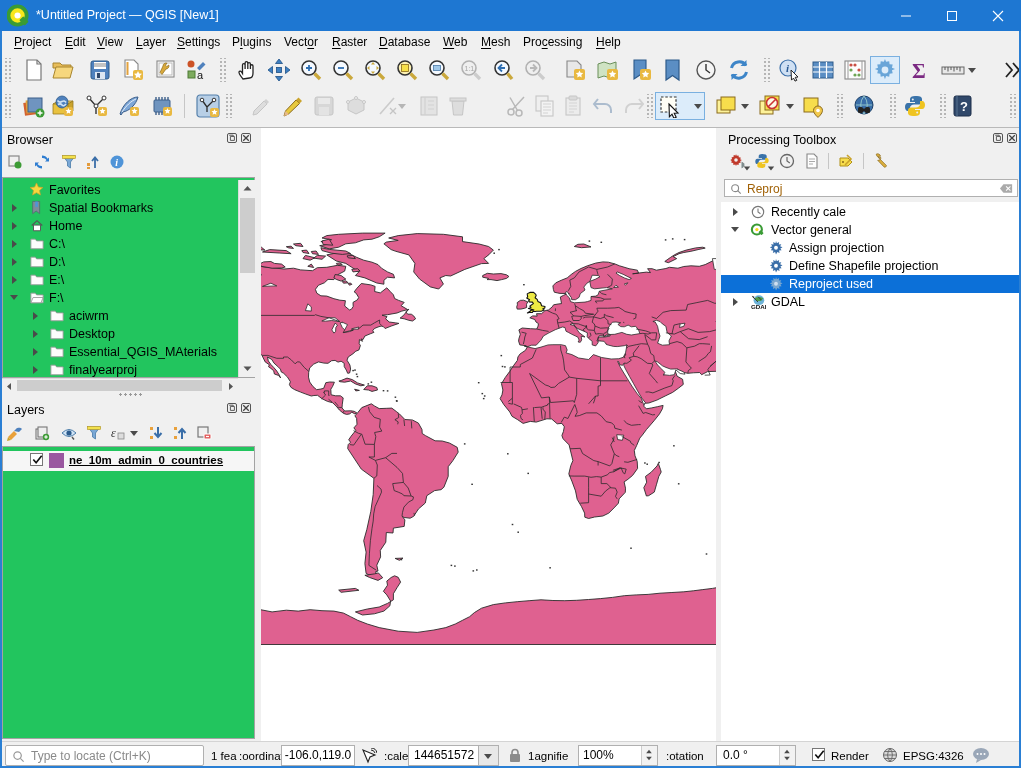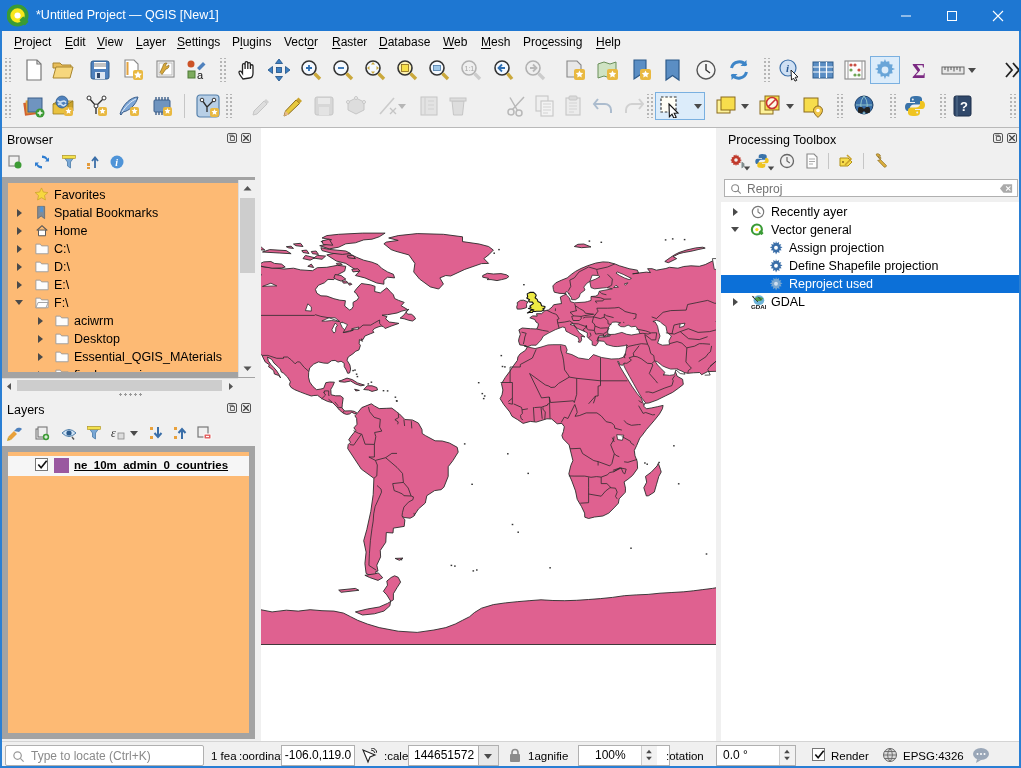--- a/index.html
+++ b/index.html
@@ -14,21 +14,21 @@
 .tb1{position:absolute;top:5px;height:30px;width:1021px}
 .tb2{position:absolute;top:41px;height:30px;width:1021px}
 .ic{position:absolute;width:24px;height:24px}
 .ic svg{width:24px;height:24px}
 .ic16 svg{width:16px;height:16px}
 .grip{position:absolute;width:8px;height:24px;background-image:radial-gradient(circle,#b5b5b5 1px,transparent 1.1px);background-size:4px 4px;background-position:1px 2px}
 .sepv{position:absolute;width:1px;height:24px;background:#c6c6c6}
 .panel{position:absolute;background:#f0f0f0}
 .ptitle{position:absolute;left:7px;top:5px;font-size:12.5px;color:#000}
 .pbtn{position:absolute;top:5px;width:10px;height:10px;border:1px solid #555;border-radius:2px}
-.tree{position:absolute;background:#fdba74;border:6px solid #a3a3a3;overflow:hidden}
+.tree{position:absolute;background:#22c55e;border:1px solid #a3a3a3;overflow:hidden}
 .trow{position:absolute;left:0;width:100%;height:18px;font-size:12.5px;color:#000;white-space:nowrap}
 .trow .lbl{position:absolute;top:2px}
 .arr{position:absolute;width:0;height:0}
 .arr.r{border-left:5px solid #4a4a4a;border-top:4px solid transparent;border-bottom:4px solid transparent}
 .arr.d{border-top:5px solid #4a4a4a;border-left:4px solid transparent;border-right:4px solid transparent}
 .scroll-v{position:absolute;width:17px;background:#f0f0f0;border-left:1px solid #dcdcdc}
 .scroll-h{position:absolute;height:17px;background:#f0f0f0;border-top:1px solid #dcdcdc}
 .sbtn{position:absolute;width:17px;height:17px;background:#f0f0f0}
 .sthumb{background:#cdcdcd}
 .statusbar-lbl{position:absolute;top:8px;font-size:11.5px;color:#000;white-space:nowrap}
@@ -911,34 +911,34 @@
       </svg></div>
  <div class="sepv" style="left:142px;top:25px;height:16px"></div>
  <div class="ic ic16" style="left:153px;top:25px"><svg viewBox="0 0 16 16">
         <path d="M2.2 1.2c1.8-1 4 0 4.3 2l-2 .2 .2 1.5 2-.6c.6 1.8-1.2 3.4-3 3l6.3 6.6c.6.6 1.8.3 2.1-.4l.3-1L2.9 3z" fill="#dcaf3e" stroke="#8a6a1d" stroke-width=".7"></path>
       </svg></div>
  <div class="inbox" style="left:3px;top:51px;width:294px;height:18px">
   <svg style="position:absolute;left:5px;top:3px" width="12" height="12" viewBox="0 0 14 14">
         <circle cx="6" cy="6" r="4" fill="none" stroke="#888" stroke-width="1.3"></circle>
         <path d="M9 9l3.5 3.5" stroke="#888" stroke-width="1.3"></path>
       </svg>
-  <span style="position:absolute;left:22px;top:2px;color:#737373">Reproj</span>
+  <span style="position:absolute;left:22px;top:2px;color:#a16207">Reproj</span>
   <svg style="position:absolute;right:4px;top:3px" width="13" height="11" viewBox="0 0 15 12">
         <path d="M4 1h10v10H4L0 6z" fill="#aaa"></path>
         <path d="M7 3.5L12 8.5M12 3.5L7 8.5" stroke="#fff" stroke-width="1.2"></path>
       </svg>
  </div>
  <div style="position:absolute;left:0;top:74px;width:300px;height:539px;background:#fff">
   <div class="trow" style="top:1px">
         <span class="arr r" style="left:12px;top:5px"></span>
         <svg style="position:absolute;left:30px;top:2px" width="14" height="14" viewBox="0 0 16 16">
           <circle cx="8" cy="8" r="6.5" fill="none" stroke="#777" stroke-width="1.3"></circle>
           <path d="M8 4v4l2.8 2" fill="none" stroke="#777" stroke-width="1.2"></path>
         </svg>
-        <span class="lbl" style="left:50px">Recently ayer</span>
+        <span class="lbl" style="left:50px">Recently cale</span>
       </div>
   <div class="trow" style="top:19px">
         <span class="arr d" style="left:10px;top:6px"></span>
         <svg style="position:absolute;left:29px;top:1px" width="15" height="15" viewBox="0 0 24 24">
           <circle cx="11" cy="12" r="8" fill="none" stroke="#3a9b35" stroke-width="3.4"></circle>
           <rect x="14" y="14" width="7" height="5" rx="1" fill="#3a9b35" transform="rotate(45 17 17)"></rect>
           <circle cx="11" cy="12" r="2.6" fill="#f8d81c"></circle>
         </svg>
         <span class="lbl" style="left:50px">Vector general</span>
       </div>
@@ -994,21 +994,21 @@
     </svg>
  <span class="statusbar-lbl" style="left:384px">:cale</span>
  <div class="inbox" style="left:408px;top:3px;width:91px;height:21px;line-height:19px;padding-left:5px">144651572</div>
  <div style="position:absolute;left:478px;top:4px;width:20px;height:19px;background:#e8e8e8;border-left:1px solid #b0b0b0"></div>
  <span class="arr d" style="left:484px;top:12px"></span>
  <svg style="position:absolute;left:508px;top:6px" width="14" height="15" viewBox="0 0 14 15">
       <rect x="2" y="6" width="10" height="8" rx="1" fill="#8b8b8b"></rect>
       <path d="M4 6V4.5a3 3 0 016 0V6" fill="none" stroke="#8b8b8b" stroke-width="1.6"></path>
     </svg>
  <span class="statusbar-lbl" style="left:528px">1agnifie</span>
- <div class="inbox" style="left:578px;top:3px;width:92px;height:21px;line-height:19px;padding-left:16px">100%</div>
+ <div class="inbox" style="left:578px;top:3px;width:80px;height:21px;line-height:19px;padding-left:4px">100%</div>
  <div style="position:absolute;left:641px;top:4px;width:16px;height:19px;background:#f2f2f2;border-left:1px solid #ccc"></div>
  <span class="arr d" style="left:645px;top:14px;transform:scale(.7)"></span>
  <span class="arr d" style="left:645px;top:7px;transform:scale(.7) rotate(180deg)"></span>
  <span class="statusbar-lbl" style="left:666px">:otation</span>
  <div class="inbox" style="left:716px;top:3px;width:80px;height:21px;line-height:19px;padding-left:6px">0.0 °</div>
  <div style="position:absolute;left:779px;top:4px;width:16px;height:19px;background:#f2f2f2;border-left:1px solid #ccc"></div>
  <span class="arr d" style="left:783px;top:14px;transform:scale(.7)"></span>
  <span class="arr d" style="left:783px;top:7px;transform:scale(.7) rotate(180deg)"></span>
  <span style="position:absolute;left:812px;top:6px;width:13px;height:13px;background:#fff;border:1px solid #777"></span>
  <svg style="position:absolute;left:813px;top:6px" width="13" height="13" viewBox="0 0 14 14">

